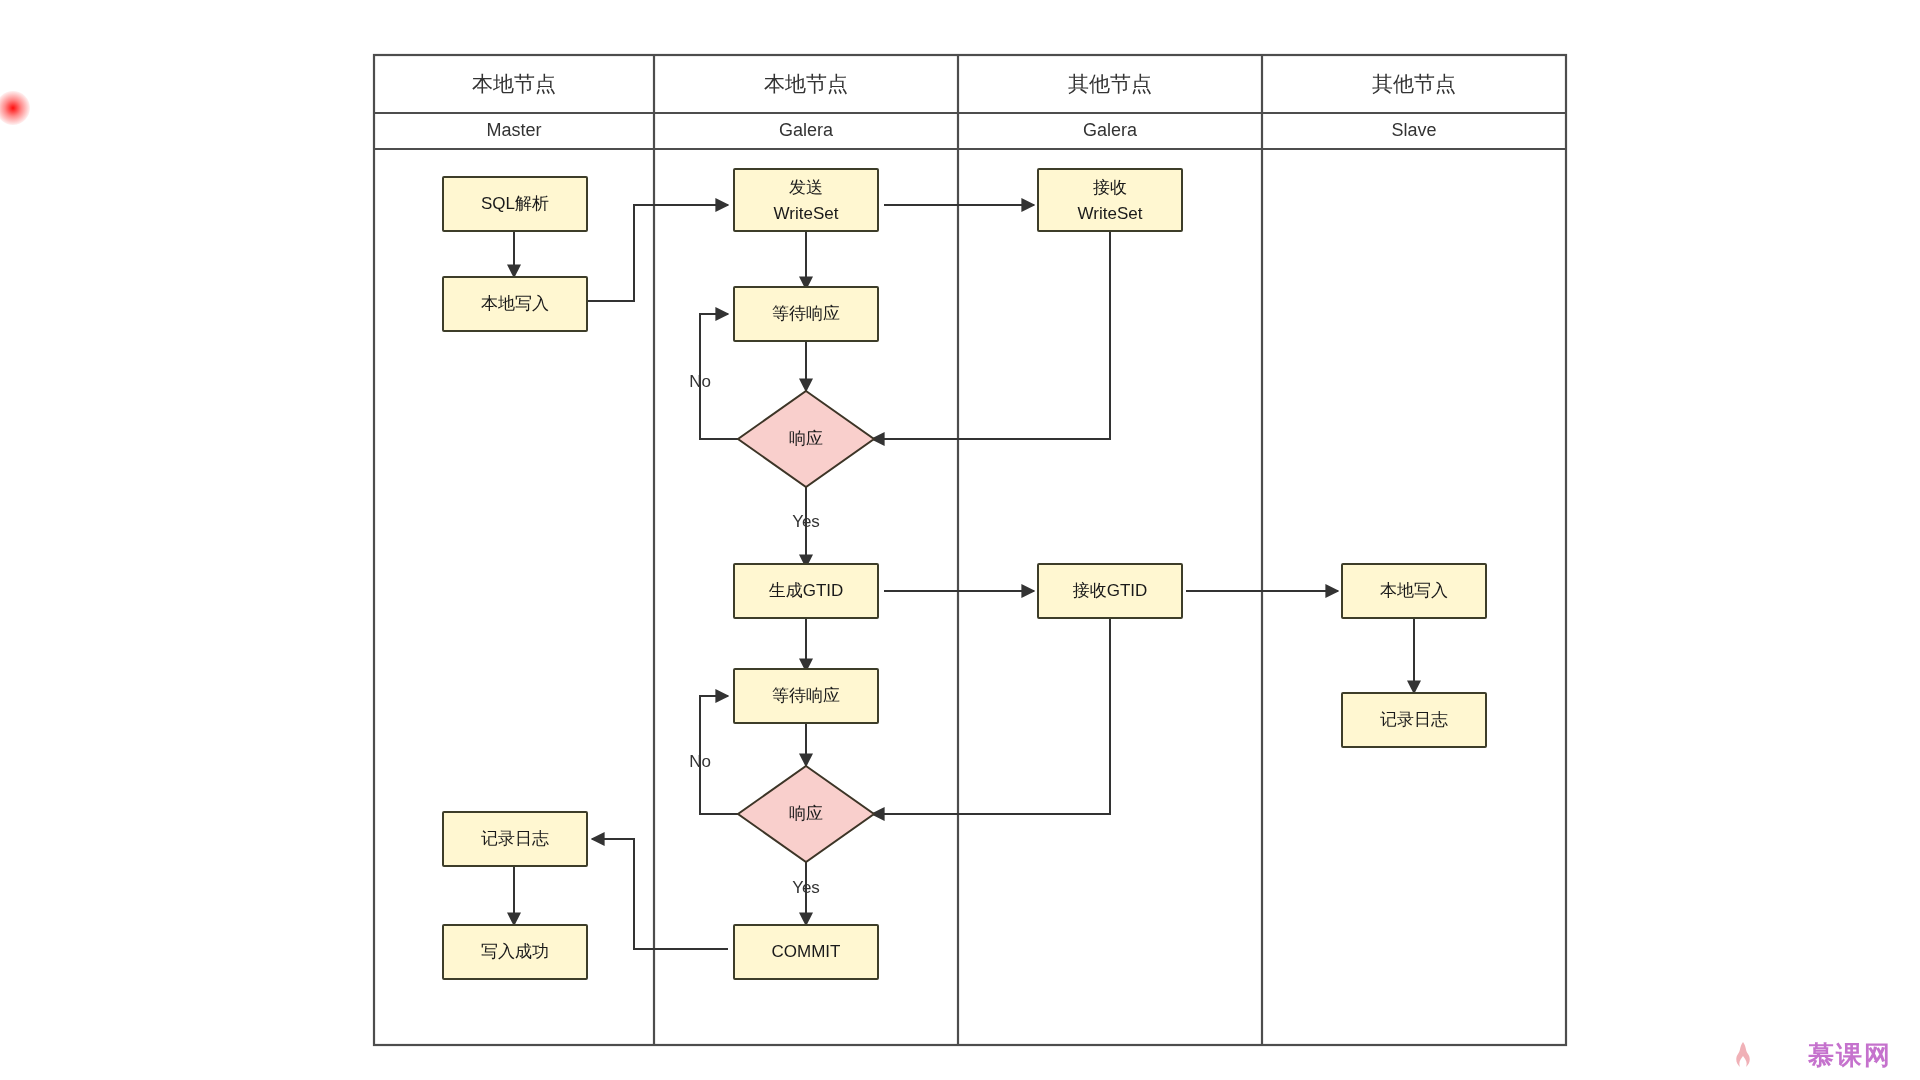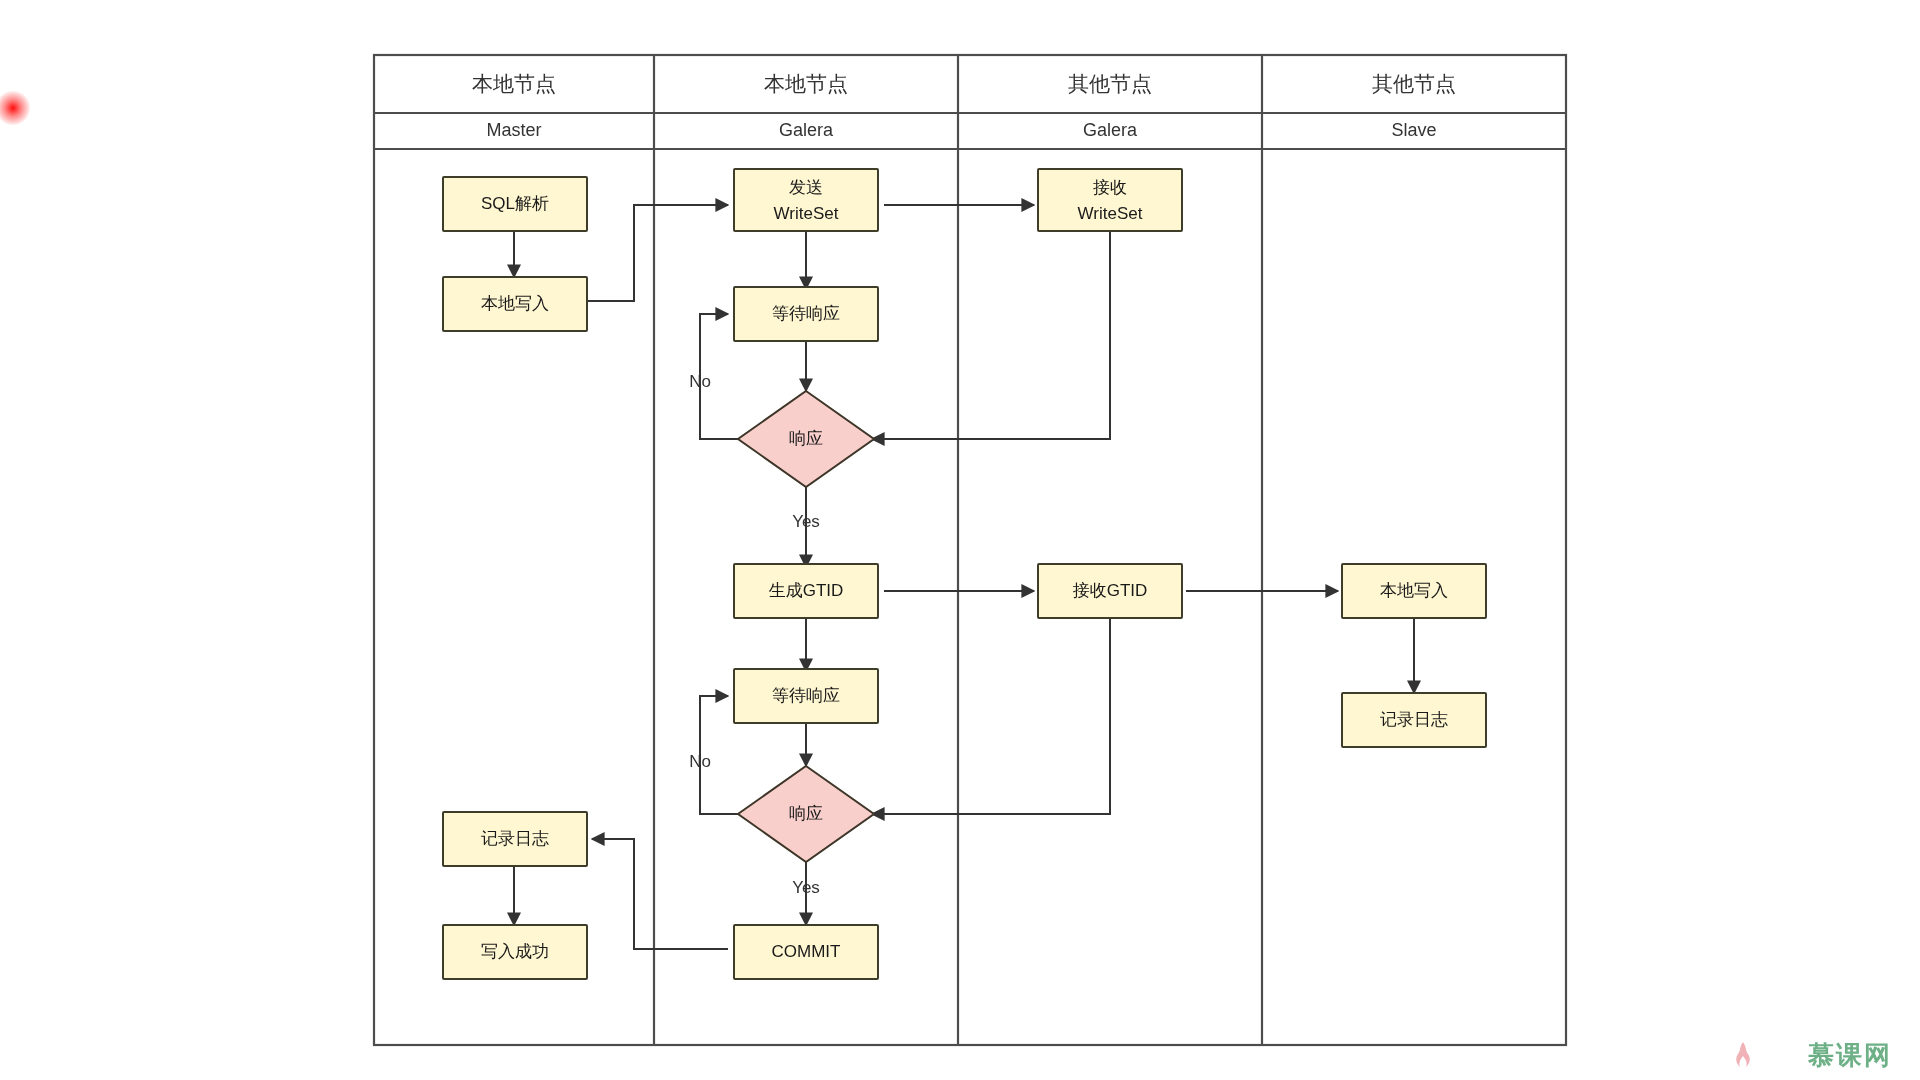--- a/index.html
+++ b/index.html
@@ -11,21 +11,21 @@
   .lane-sub{font-size:18px;fill:#333333;text-anchor:middle;dominant-baseline:middle;}
   .node-label{font-size:17px;fill:#1a1a1a;text-anchor:middle;dominant-baseline:middle;}
   .edge-label{font-size:17px;fill:#333333;text-anchor:middle;dominant-baseline:middle;}
   .frame{fill:none;stroke:#4d4d4d;stroke-width:2.2;}
   .divider{stroke:#4d4d4d;stroke-width:2.2;}
   .proc{fill:#fff7d1;stroke:#3d3d29;stroke-width:2;}
   .dec{fill:#f9cfcc;stroke:#3d3527;stroke-width:2;}
   .edge{fill:none;stroke:#333333;stroke-width:2;}
   .watermark{position:absolute;right:28px;bottom:16px;display:flex;align-items:center;
              gap:7px;opacity:.62;}
-  .wm-text{font-size:26px;color:#15803d;letter-spacing:2px;
+  .wm-text{font-size:26px;color:#a21caf;letter-spacing:2px;
            font-family:"DejaVu Sans",sans-serif;font-weight:600;margin-left:45px;}
   .cursor-glow{position:absolute;left:-4px;top:82px;width:34px;height:34px;border-radius:50%;
       background:radial-gradient(circle,rgba(255,0,0,.95) 0%,rgba(255,40,40,.55) 34%,rgba(255,80,80,.12) 68%,rgba(255,255,255,0) 78%);}
 </style>
 </head>
 <body>
 
 <div id="stage">
 
   <div class="cursor-glow"></div>

